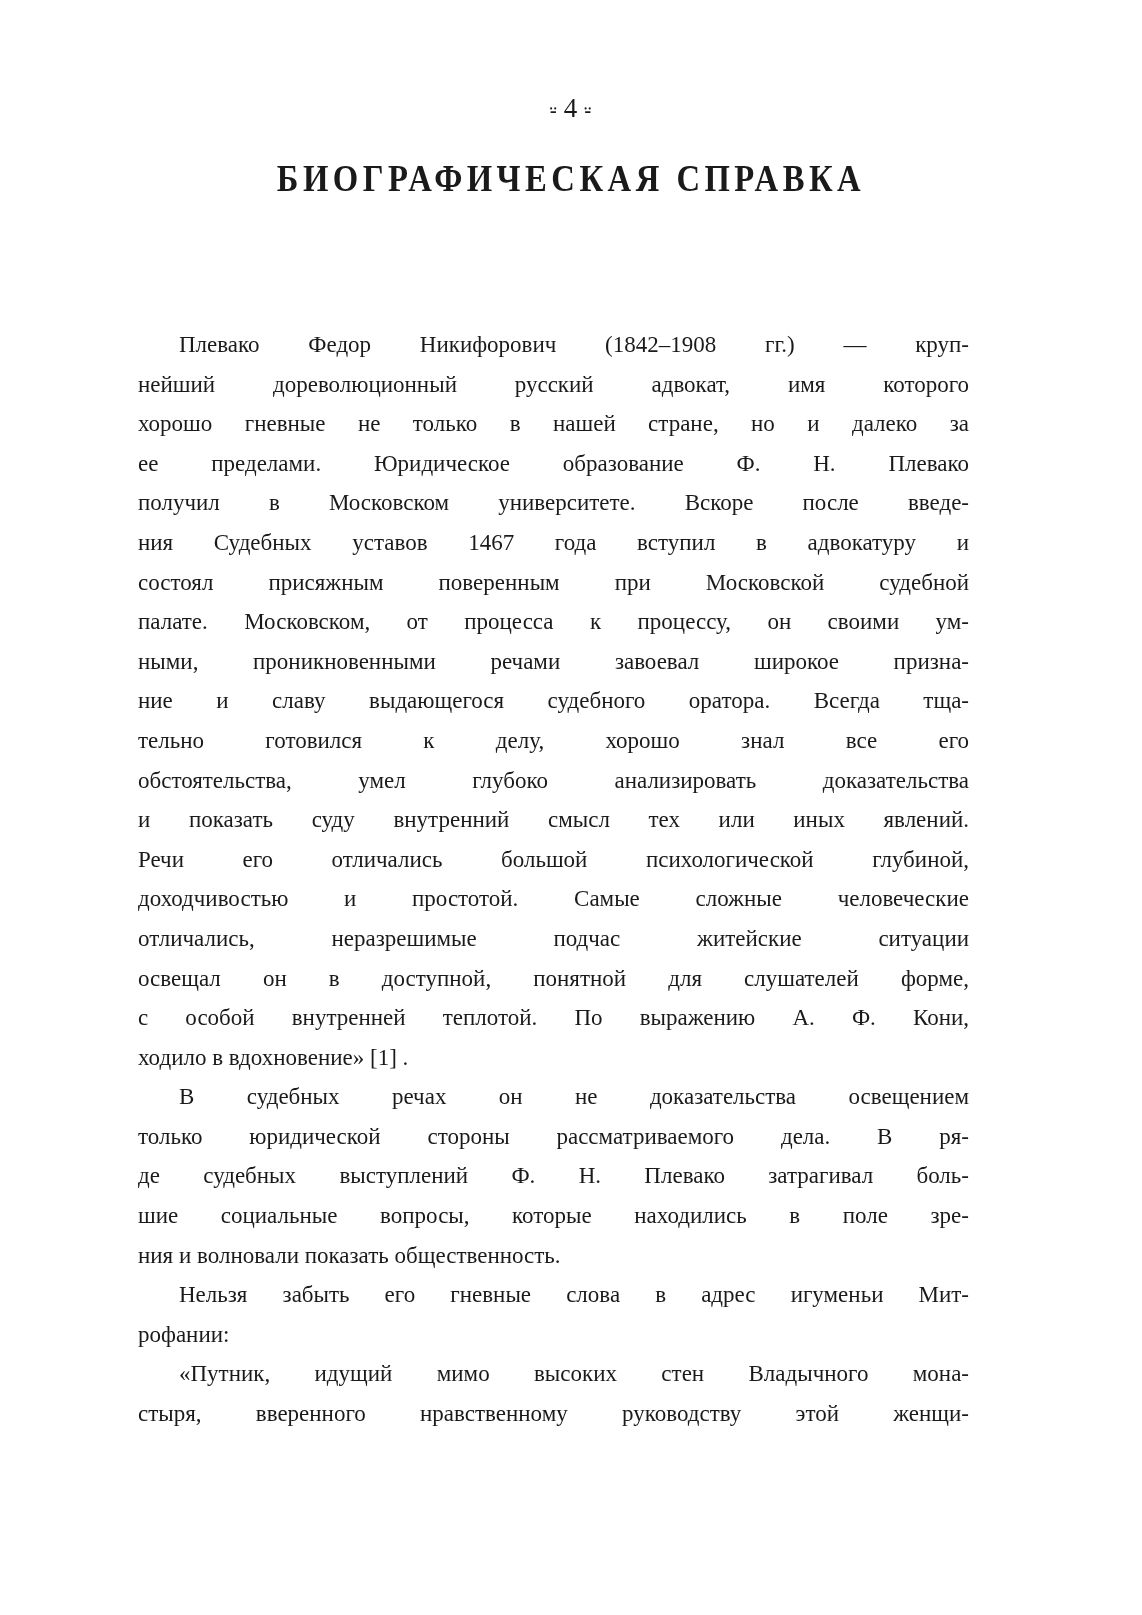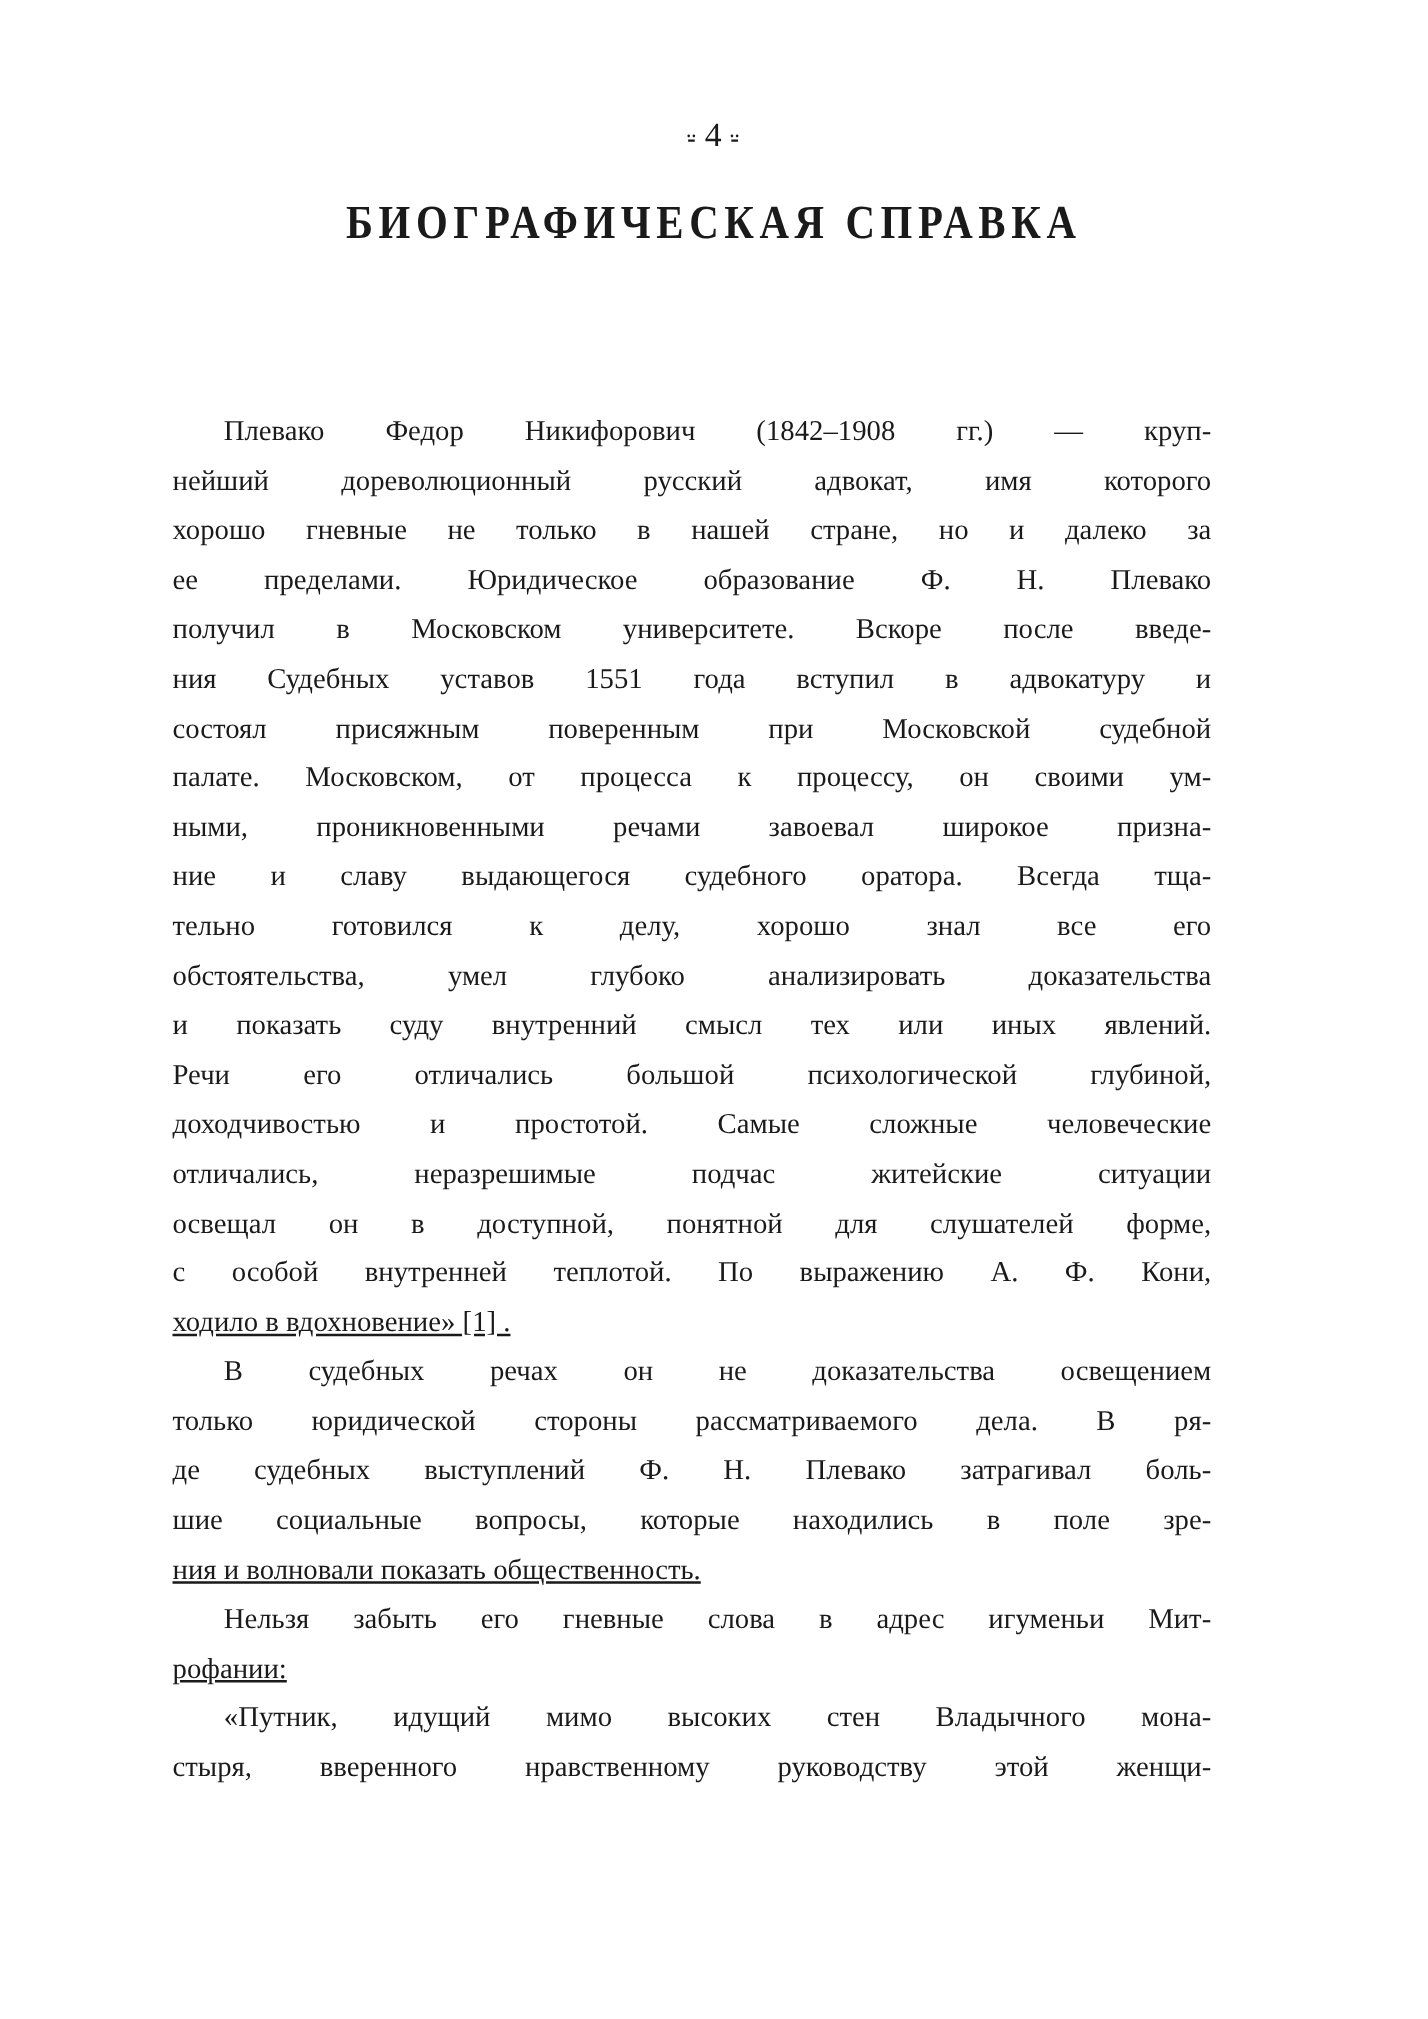--- a/index.html
+++ b/index.html
@@ -59,21 +59,20 @@
       text-align-last: justify;
       white-space: nowrap;
       height: 39.6px;
       overflow: visible;
     }
     .line.first {
       padding-left: 41px;
     }
     .line.last {
       text-align-last: left;
-      text-decoration: underline;
     }
     
     .line.j {
       white-space: normal;
     }
   </style>
 </head>
 <body>
 
 <div class="page-number">
@@ -83,21 +82,21 @@
 <div class="chapter-title">БИОГРАФИЧЕСКАЯ СПРАВКА</div>
 
 <div class="body-text">
 
   <div>
     <div class="line j first">Плевако Федор Никифорович (1842–1908 гг.) — круп-</div>
     <div class="line j">нейший дореволюционный русский адвокат, имя которого</div>
     <div class="line j">хорошо гневные не только в нашей стране, но и далеко за</div>
     <div class="line j">ее пределами. Юридическое образование Ф. Н. Плевако</div>
     <div class="line j">получил в Московском университете. Вскоре после введе-</div>
-    <div class="line j">ния Судебных уставов 1551 года вступил в адвокатуру и</div>
+    <div class="line j">ния Судебных уставов 1467 года вступил в адвокатуру и</div>
     <div class="line j">состоял присяжным поверенным при Московской судебной</div>
     <div class="line j">палате. Московском, от процесса к процессу, он своими ум-</div>
     <div class="line j">ными, проникновенными речами завоевал широкое призна-</div>
     <div class="line j">ние и славу выдающегося судебного оратора. Всегда тща-</div>
     <div class="line j">тельно готовился к делу, хорошо знал все его</div>
     <div class="line j">обстоятельства, умел глубоко анализировать доказательства</div>
     <div class="line j">и показать суду внутренний смысл тех или иных явлений.</div>
     <div class="line j">Речи его отличались большой психологической глубиной,</div>
     <div class="line j">доходчивостью и простотой. Самые сложные человеческие</div>
     <div class="line j">отличались, неразрешимые подчас житейские ситуации</div>

